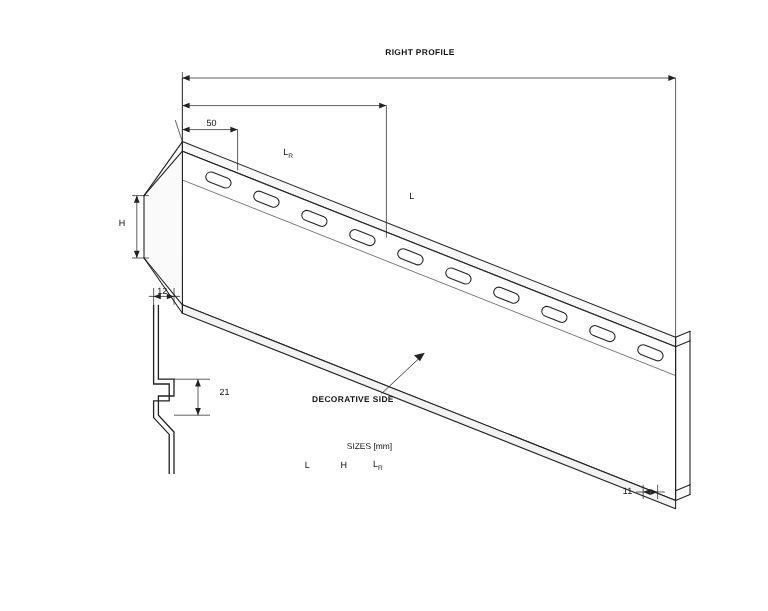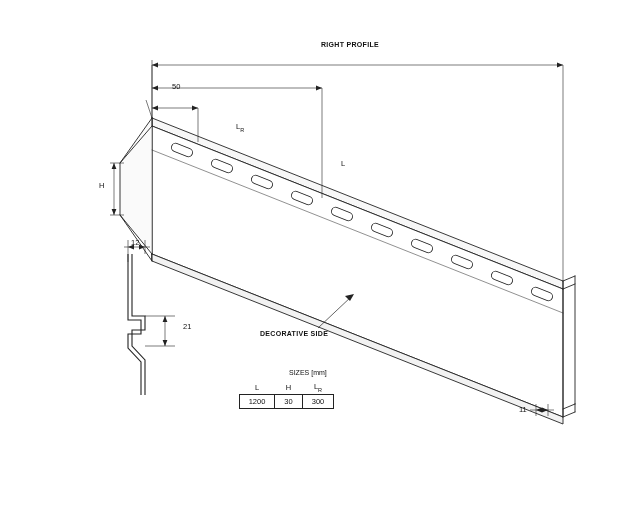--- a/index.html
+++ b/index.html
@@ -226,21 +226,21 @@
       <line x1="530" y1="410" x2="554" y2="410"></line>
     </g>
     <g fill="#222" stroke="none">
       <polygon points="536,410 542,407.6 542,412.4"></polygon>
       <polygon points="548,410 542,407.6 542,412.4"></polygon>
     </g>
   </svg>
 
   <div class="lbl" style="left:321px; top:41px;">RIGHT PROFILE</div>
 
-  <div class="lbl-plain" style="left:172px; top:82px;">50</div>
+  <div class="lbl-plain" style="left:172px; top:98px;">50</div>
 
   <div class="lbl-plain" style="left:236px; top:122px;">
     <span>L</span><span class="sub">R</span>
   </div>
 
   <div class="lbl-plain" style="left:341px; top:159px;">L</div>
 
   <div class="lbl-plain" style="left:99px; top:181px;">H</div>
 
   <div class="lbl-plain" style="left:131px; top:238px;">12</div>
@@ -258,21 +258,16 @@
 
   <table class="sizes" style="left:239px; top:381px;">
     <tbody>
         <tr class="hdr">
       <td class="col-l" style="border:none;">L</td>
       <td class="col-h" style="border:none;">H</td>
       <td class="col-lr" style="border:none;">
         <span>L</span><span class="sub">R</span>
       </td>
     </tr>
-    <tr>
-      <td class="col-l">1200</td>
-      <td class="col-h">30</td>
-      <td class="col-lr">300</td>
-    </tr>
   </tbody>
     </table>
 
 </div>
 
 </body></html>

